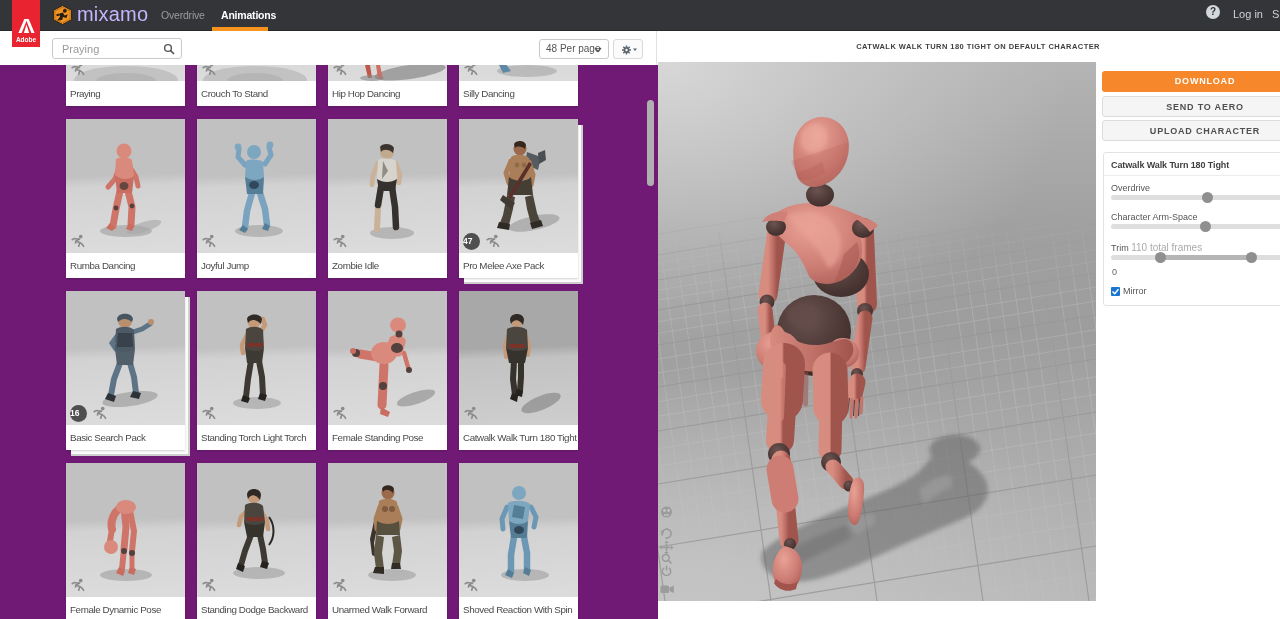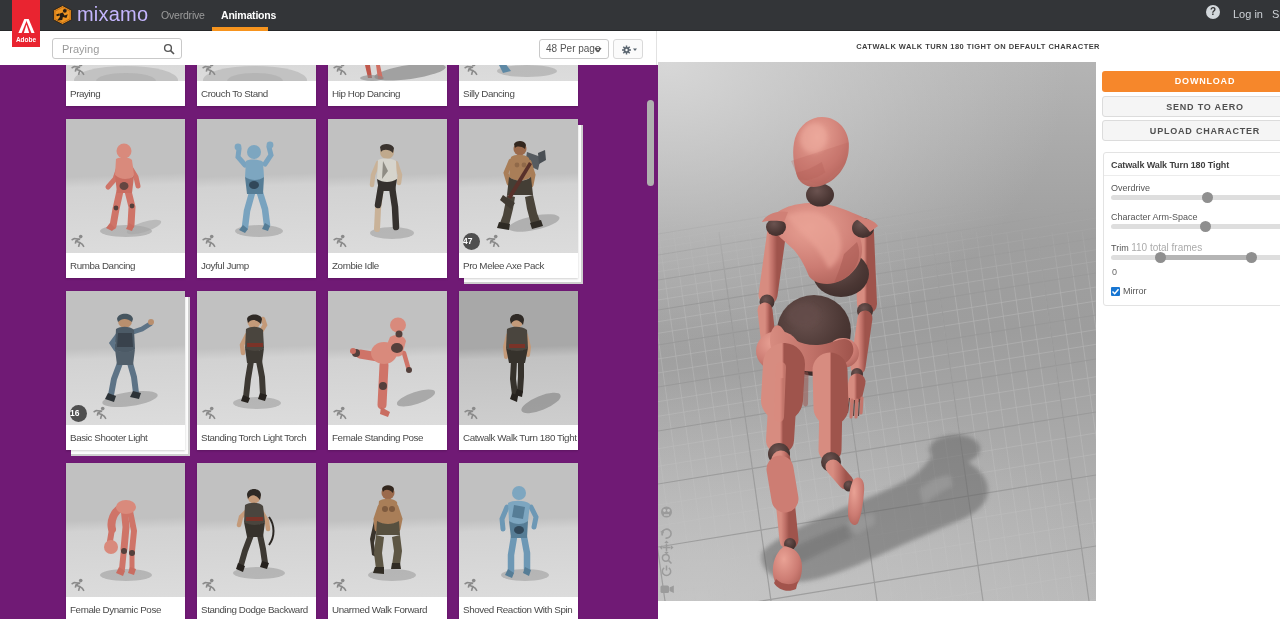--- a/index.html
+++ b/index.html
@@ -291,21 +291,21 @@
         <svg class="runman" viewBox="0 0 14 13">
             <g stroke="#8a8a8a" stroke-width="1.5" fill="none">
               <circle cx="10" cy="2.4" r="1.7" fill="#8a8a8a" stroke="none"></circle>
               <path d="M9 4.5 L5.5 6.5 L5 9"></path>
               <path d="M5.5 6.8 L9 8 L8 12"></path>
               <path d="M9.5 5 L4 4.2 L1.5 5.5"></path>
               <path d="M8.8 7.8 L11.5 9.5 L13 12"></path>
             </g>
           </svg>
       </div>
-        <div class="label">Basic Shooter Light</div>
+        <div class="label">Basic Search Pack</div>
     </div>
     <div class="card" style="left:328px; top:226px">
       <div class="thumb"><svg width="119" height="134">
         <ellipse cx="88" cy="107" rx="20" ry="6" fill="#969696" opacity="0.7" transform="rotate(-18 88 107)"></ellipse>
         <line x1="50" y1="66" x2="32" y2="63" stroke="#cf7468" stroke-width="9" stroke-linecap="round"></line>
         <circle cx="28" cy="62" r="4" fill="#54403c"></circle>
         <circle cx="25" cy="60" r="3" fill="#c96d61"></circle>
         <line x1="56" y1="74" x2="54" y2="114" stroke="#cf7468" stroke-width="9" stroke-linecap="round"></line>
         <circle cx="55" cy="95" r="4" fill="#54403c"></circle>
         <path d="M53 116 L62 121 L60 126 L52 123 Z" fill="#c96d61"></path>

